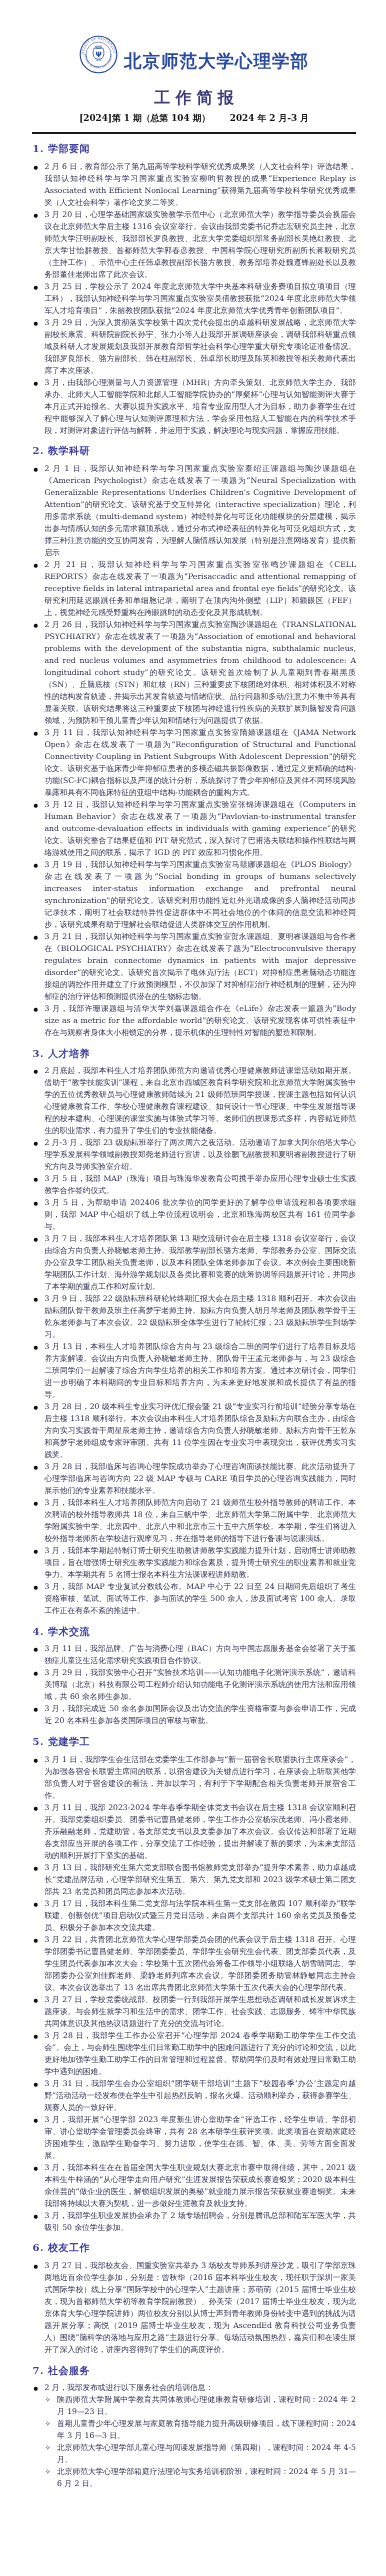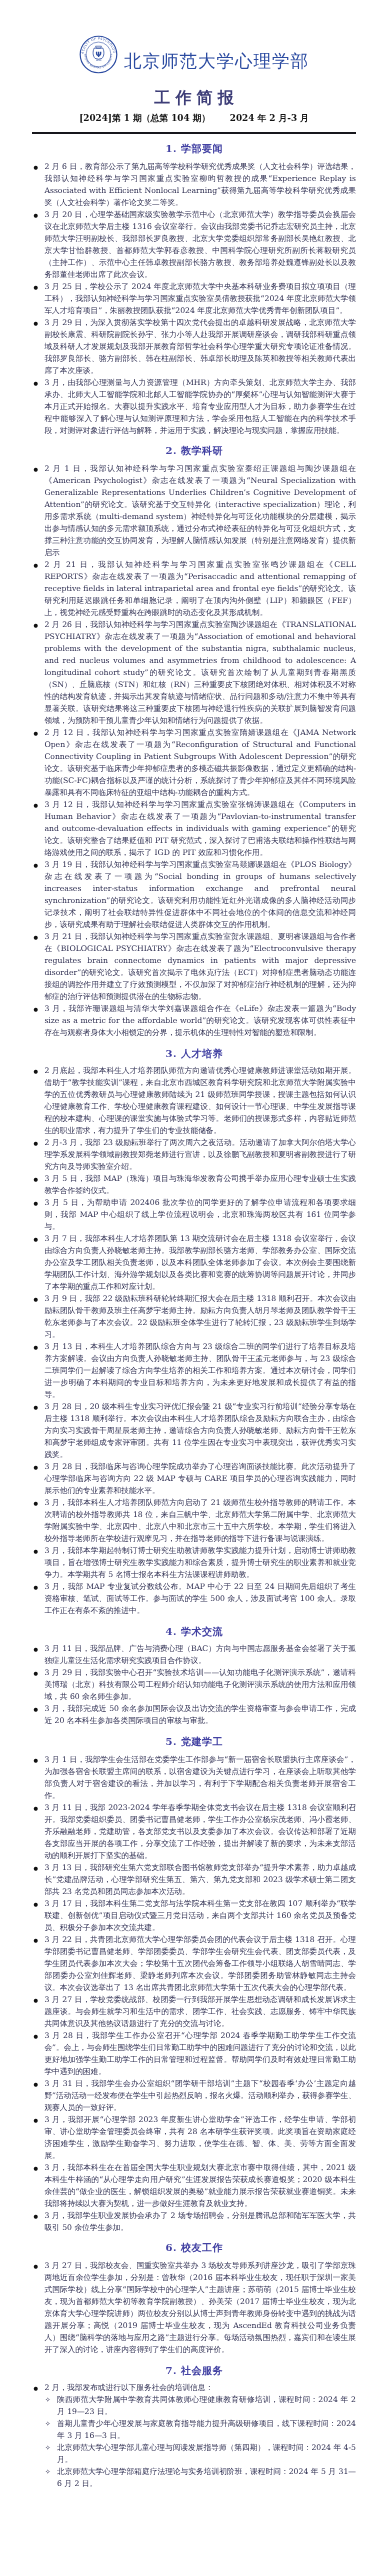--- a/index.html
+++ b/index.html
@@ -12,39 +12,39 @@
   .page {
     position:relative;
     width:386px; height:2930px;
     overflow:hidden;
     background:#fff;
     padding:30px 30px 0 32px;
   }
   .brand { display:flex; justify-content:center; align-items:center; gap:6.2px; margin-top:5.2px; }
   .seal { width:39px; height:39px; flex:0 0 auto; }
   .logotype {
-    font-size:17.5px; font-weight:normal; color:#2b4ba1;
+    font-size:17.5px; font-weight:bold; color:#2b4ba1;
     letter-spacing:1px; white-space:nowrap;margin-top:12px;
   }
   .doc-title {
     text-align:center; margin-top:13.4px;
     font-size:16px; font-weight:600; color:#3e3e78;
     letter-spacing:5.2px; text-indent:5.2px;
   }
   .issue-line {
     display:flex; justify-content:center; gap:19.6px;
     margin-top:4px;
     font-size:8.8px; font-weight:bold; color:#141414;
   }
   .top-rule { border:none; border-top:2.1px solid #17171c; margin-top:7.7px; }
 
   .sections { margin-top:3.1px; }
   .sec-title {
     color:#4342a3; font-size:10px; font-weight:bold;
-    margin:7.7px 0 4.6px 0.5px; letter-spacing:0.5px;text-align:center;
+    margin:7.7px 0 4.6px 0.5px; letter-spacing:0.5px;
   }
   .item { display:flex; align-items:flex-start; }
   .bullet {
     flex:0 0 12.4px; padding-left:1.5px;
     font-size:5.2px; line-height:12px; color:#111;
   }
   .itext {
     flex:1 1 auto;
     font-size:7.7px; line-height:12px;
     text-align:justify; color:#2f2f52;
@@ -128,21 +128,21 @@
         <div class="item">
           <span class="bullet">●</span>
           <div class="itext">2 月 21 日，我部认知神经科学与学习国家重点实验室张鸣沙课题组在《CELL REPORTS》杂志在线发表了一项题为“Perisaccadic and attentional remapping of receptive fields in lateral intraparietal area and frontal eye fields”的研究论文。该研究利用延迟眼跳任务和单细胞记录，阐明了在顶内沟外侧壁（LIP）和额眼区（FEF）上，视觉神经元感受野重构在跨眼跳时的动态变化及其形成机制。</div>
         </div>
         <div class="item">
           <span class="bullet">●</span>
           <div class="itext">2 月 26 日，我部认知神经科学与学习国家重点实验室陶沙课题组在《TRANSLATIONAL PSYCHIATRY》杂志在线发表了一项题为“Association of emotional and behavioral problems with the development of the substantia nigra, subthalamic nucleus, and red nucleus volumes and asymmetries from childhood to adolescence: A longitudinal cohort study”的研究论文。该研究首次绘制了从儿童期到青春期黑质（SN）、丘脑底核（STN）和红核（RN）三种重要皮下核团绝对体积、相对体积及不对称性的结构发育轨迹，并揭示出其发育轨迹与情绪症状、品行问题和多动/注意力不集中等具有显著关联。该研究结果将这三种重要皮下核团与神经退行性疾病的关联扩展到脑智发育问题领域，为预防和干预儿童青少年认知和情绪行为问题提供了依据。</div>
         </div>
         <div class="item">
           <span class="bullet">●</span>
-          <div class="itext">2 月 12 日，我部认知神经科学与学习国家重点实验室隋婧课题组在《JAMA Network Open》杂志在线发表了一项题为“Reconfiguration of Structural and Functional Connectivity Coupling in Patient Subgroups With Adolescent Depression”的研究论文。该研究基于临床青少年抑郁症患者的多模态磁共振影像数据，通过定义更精确的结构-功能(SC-FC)耦合指标以及严谨的统计分析，系统探讨了青少年抑郁症及其伴不同环境风险暴露和具有不同临床特征的亚组中结构-功能耦合的重构方式。</div>
+          <div class="itext">3 月 11 日，我部认知神经科学与学习国家重点实验室隋婧课题组在《JAMA Network Open》杂志在线发表了一项题为“Reconfiguration of Structural and Functional Connectivity Coupling in Patient Subgroups With Adolescent Depression”的研究论文。该研究基于临床青少年抑郁症患者的多模态磁共振影像数据，通过定义更精确的结构-功能(SC-FC)耦合指标以及严谨的统计分析，系统探讨了青少年抑郁症及其伴不同环境风险暴露和具有不同临床特征的亚组中结构-功能耦合的重构方式。</div>
         </div>
         <div class="item">
           <span class="bullet">●</span>
           <div class="itext">3 月 12 日，我部认知神经科学与学习国家重点实验室张锦涛课题组在《Computers in Human Behavior》杂志在线发表了一项题为“Pavlovian-to-instrumental transfer and outcome-devaluation effects in individuals with gaming experience”的研究论文。该研究整合了结果贬值和 PIT 研究范式，深入探讨了巴甫洛夫联结和操作性联结与网络游戏使用之间的联系，揭示了 IGD 的 PIT 效应和习惯化作用。</div>
         </div>
         <div class="item">
           <span class="bullet">●</span>
           <div class="itext">3 月 19 日，我部认知神经科学与学习国家重点实验室马燚娜课题组在《PLOS Biology》杂志在线发表了一项题为“Social bonding in groups of humans selectively increases inter-status information exchange and prefrontal neural synchronization”的研究论文。该研究利用功能性近红外光谱成像的多人脑神经活动同步记录技术，阐明了社会联结特异性促进群体中不同社会地位的个体间的信息交流和神经同步，该研究成果有助于理解社会联结促进人类群体交互的作用机制。</div>
         </div>
         <div class="item">

